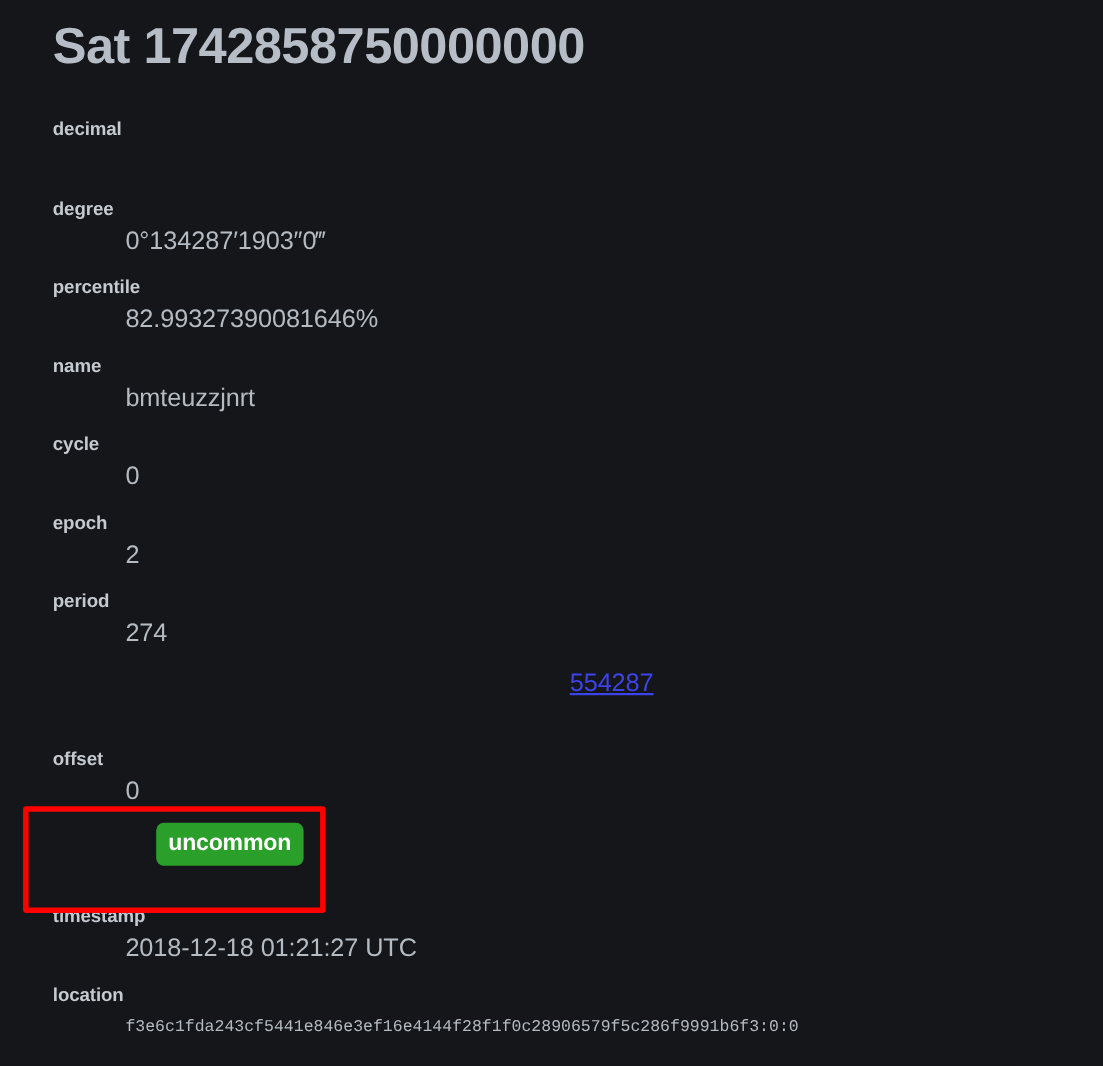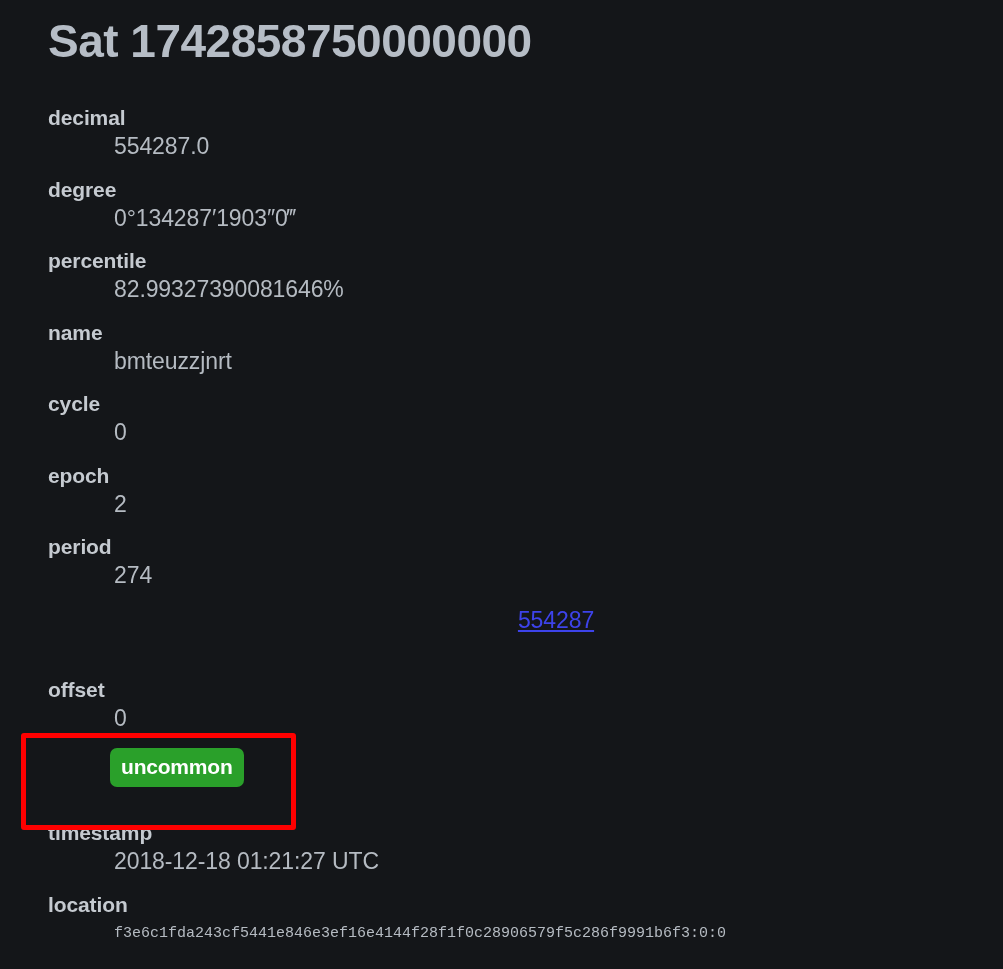--- a/index.html
+++ b/index.html
@@ -35,21 +35,21 @@
     left: 48px;
     top: 104px;
     width: 950px;
   }
   .row {
     position: relative;
     height: 71.5px;
   }
   .label {
     display: block;
-    font-size: 21px;
+    font-size: 17px;
     font-weight: 700;
     color: #c5cad0;
     line-height: 27px;
     letter-spacing: -0.1px;
   }
   .value {
     display: block;
     margin-left: 66px;
     font-size: 23px;
     font-weight: 400;
@@ -62,21 +62,21 @@
     color: #3d43ea;
     text-align: center;
   }
   .value.mono {
     font-family: "Liberation Mono", "DejaVu Sans Mono", monospace;
     font-size: 15px;
     color: #b5bbc2;
     letter-spacing: 0px;
   }
   .badge-wrap {
-    margin-left: 50px;
+    margin-left: 82px;
     line-height: 31px;
     padding-left: 12px;
   }
   .badge {
     display: inline-block;
     background: #2aa02a;
     color: #ffffff;
     font-size: 21px;
     font-weight: 700;
     padding: 3px 11px 5px 11px;
@@ -99,21 +99,20 @@
 <body>
 
 <div class="page">
 
   <div class="title">Sat 1742858750000000</div>
 
   <div class="dl">
 
     <div class="row">
       <span class="label">decimal</span>
-      <span class="value">554287.0</span>
     </div>
 
     <div class="row">
       <span class="label">degree</span>
       <span class="value">0°134287′1903″0‴</span>
     </div>
 
     <div class="row">
       <span class="label">percentile</span>
       <span class="value">82.99327390081646%</span>

